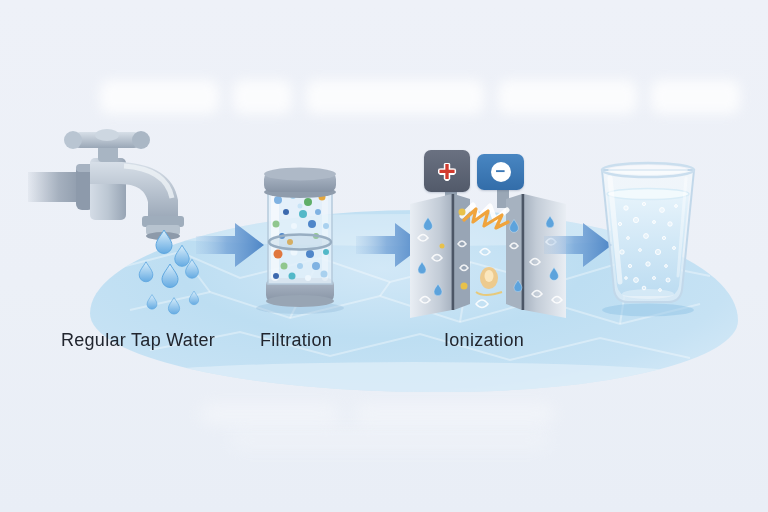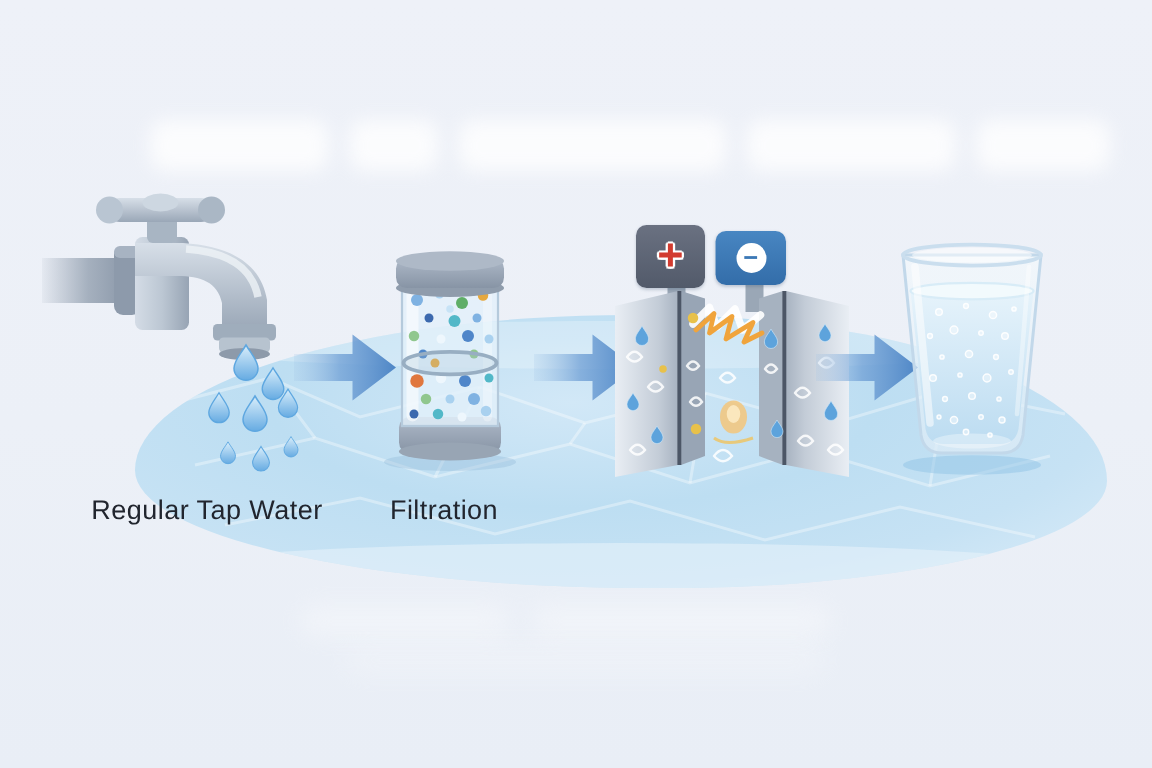--- a/index.html
+++ b/index.html
@@ -325,14 +325,15 @@
       <ellipse cx="52" cy="10" rx="46" ry="7" fill="none" stroke="#cadeee" stroke-width="2.5"></ellipse>
       <ellipse cx="52" cy="10" rx="40" ry="5" fill="#ffffff" opacity="0.5"></ellipse>
       <path d="M14,18 L24,122" stroke="#ffffff" stroke-width="5" opacity="0.55" stroke-linecap="round"></path>
       <path d="M90,18 L82,116" stroke="#ffffff" stroke-width="3" opacity="0.4" stroke-linecap="round"></path>
       <ellipse cx="52" cy="134" rx="26" ry="5" fill="#ffffff" opacity="0.35"></ellipse>
     </svg>
   </div>
 
   <span class="stage-label l1">Regular Tap Water</span>
   <span class="stage-label l2">Filtration</span>
+  <span class="stage-label l3">Ionization</span>
 
 </div>
 
 </body></html>

